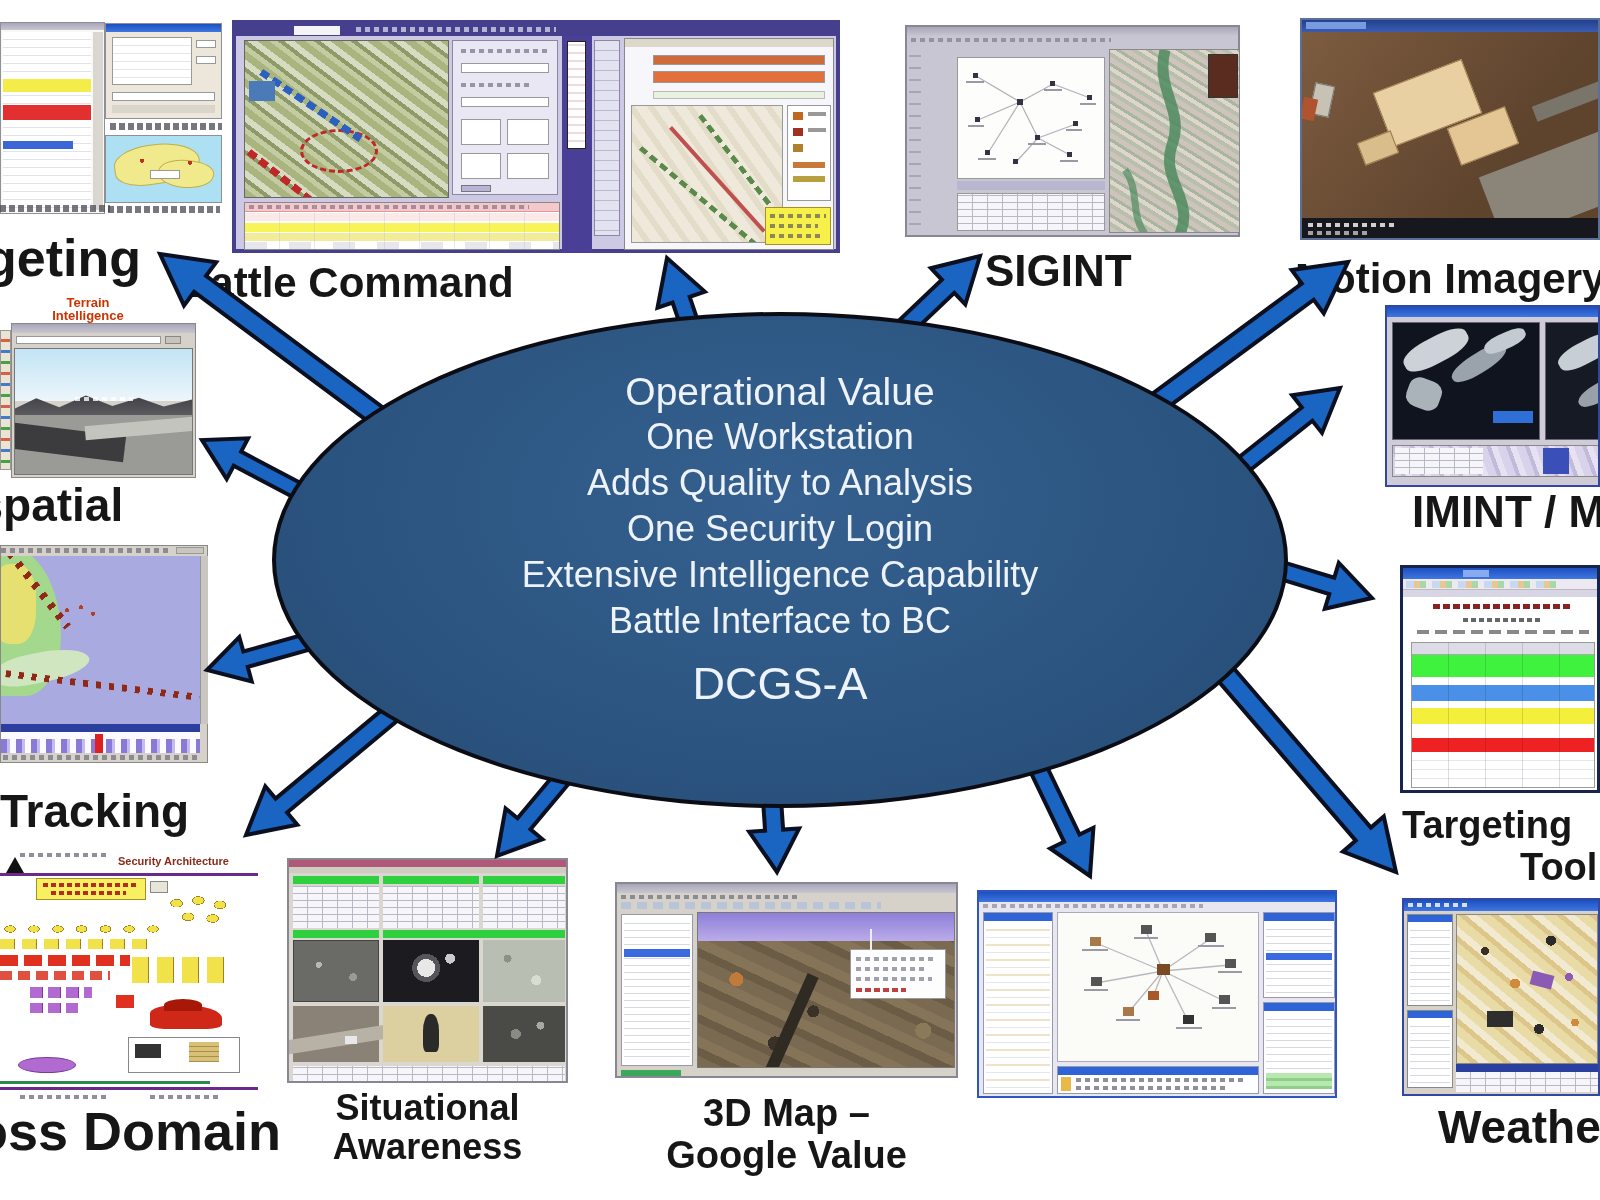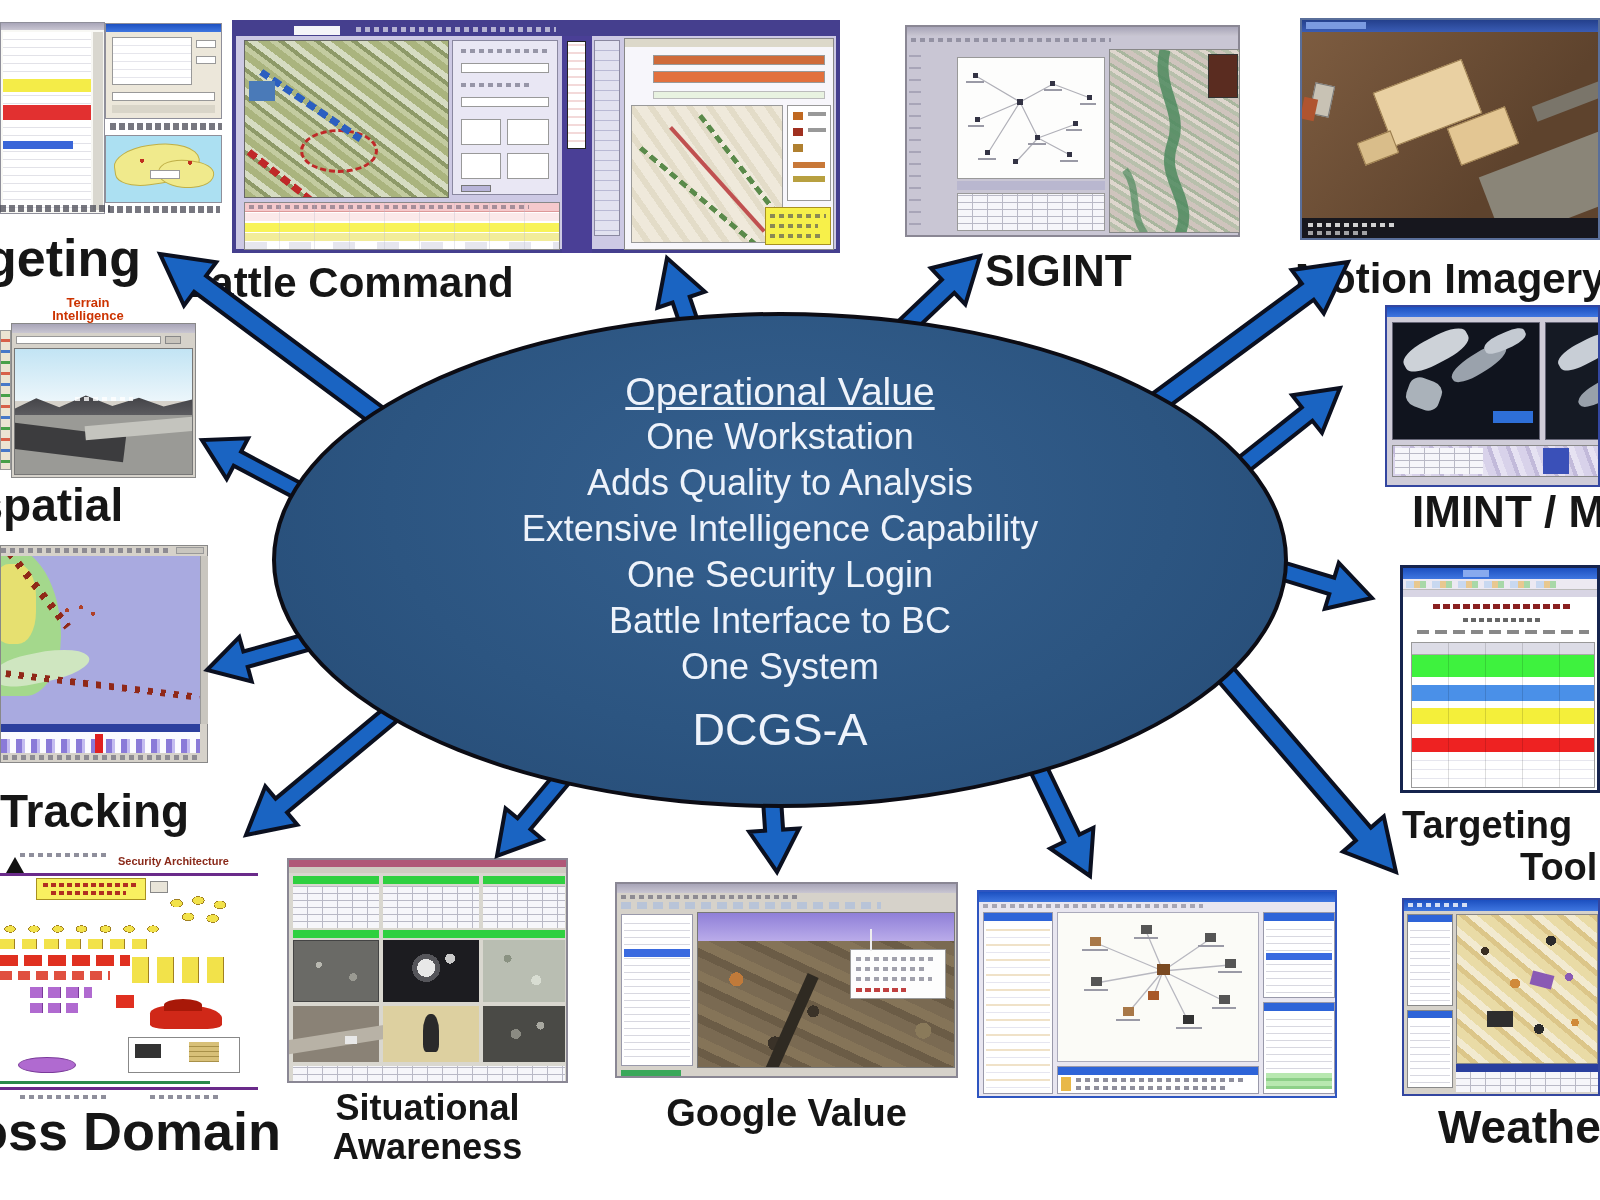--- a/index.html
+++ b/index.html
@@ -9,21 +9,21 @@
 
   
   .biglabel{position:absolute;font-weight:700;color:var(--label-color);white-space:nowrap;line-height:1.02;letter-spacing:0px;}
   .center-text{text-align:center;}
 
   
   #ellipse{position:absolute;left:272px;top:312px;width:1008px;height:488px;border-radius:50%;
            background:radial-gradient(ellipse at 50% 38%,#35608f 0%,var(--ellipse-fill) 55%,#254a74 100%);
            border:4px solid #0c0c14;display:flex;flex-direction:column;align-items:center;justify-content:flex-start;
            color:#eef3fb;z-index:30;}
-  #ellipse .head{margin-top:54px;font-size:39px;text-decoration:underline;}
+  #ellipse .head{margin-top:54px;font-size:39px;}
   #ellipse .ln{font-size:36px;line-height:46px;}
   #ellipse .sys{font-size:45px;margin-top:14px;}
 
   
   #arrows{position:absolute;left:0;top:0;z-index:20;}
 
   
   .shot{position:absolute;box-sizing:border-box;z-index:10;}
   .shot *{box-sizing:border-box;position:absolute;}
   .cap{height:7px;background:repeating-linear-gradient(90deg,#4a4a55 0 6px,transparent 6px 9px);opacity:.75;}
@@ -445,20 +445,21 @@
         <div class="dash-d" style="left:5px;top:17px;width:70px;height:4px;opacity:.5;"></div>
         <div class="dash-d" style="left:5px;top:27px;width:76px;height:4px;opacity:.5;"></div>
         <div style="left:5px;top:38px;width:50px;height:4px;background:repeating-linear-gradient(90deg,#c04040 0 6px,transparent 6px 9px);"></div>
       </div>
       <div style="left:172px;top:16px;width:2px;height:22px;background:#eee;"></div>
     </div>
     <div style="left:4px;top:186px;width:60px;height:6px;background:#3aa85a;"></div>
   </div>
 
   <div class="biglabel center-text" style="left:613px;top:1092px;width:347px;font-size:38px;line-height:42px;white-space:normal;">
+    <div>3D Map –</div>
     <div>Google Value</div>
   </div>
 
   <div class="shot" style="left:287px;top:858px;width:281px;height:225px;background:#d9d7cf;border:2px solid #8a8794;overflow:hidden;">
     <div style="left:0;top:0;width:100%;height:7px;background:#b05878;"></div>
     <div style="left:0;top:7px;width:100%;height:6px;background:#cfccc2;"></div>
     <div style="left:4px;top:16px;width:86px;height:8px;background:#2fd040;"></div>
     <div style="left:94px;top:16px;width:96px;height:8px;background:#2fd040;"></div>
     <div style="left:194px;top:16px;width:82px;height:8px;background:#2fd040;"></div>
     <div class="grid" style="left:4px;top:26px;width:86px;height:42px;"></div>
@@ -498,20 +499,19 @@
       <polygon points="583.5,739.5 517.5,818.3 505.6,808.4 497.0,856.0 542.4,839.2 530.5,829.3 596.5,750.5" fill="#1a64c2" stroke="#0b1020" stroke-width="4" stroke-linejoin="miter"></polygon>
       <polygon points="414.2,683.1 275.6,798.6 265.3,786.3 246.0,835.0 297.3,824.8 287.1,812.5 425.8,696.9" fill="#1a64c2" stroke="#0b1020" stroke-width="4" stroke-linejoin="miter"></polygon>
       <polygon points="347.8,622.3 243.4,651.5 239.3,637.1 207.0,670.0 251.7,681.4 247.7,666.9 352.2,637.7" fill="#1a64c2" stroke="#0b1020" stroke-width="4" stroke-linejoin="miter"></polygon>
       <polygon points="353.7,510.9 241.1,451.6 248.1,438.3 202.0,440.0 226.7,479.0 233.7,465.7 346.3,525.1" fill="#1a64c2" stroke="#0b1020" stroke-width="4" stroke-linejoin="miter"></polygon>
     </svg>
 
   <div id="ellipse">
     <div class="head">Operational Value</div>
     <div class="ln">One Workstation</div>
     <div class="ln">Adds Quality to Analysis</div>
+    <div class="ln">One Security Login</div>
     <div class="ln">Extensive Intelligence Capability</div>
-    <div class="ln">One Security Login</div>
     <div class="ln">Battle Interface to BC</div>
-    <div class="ln">One System</div>
     <div class="sys">DCGS-A</div>
   </div>
 
 </div>
 
 </body></html>

